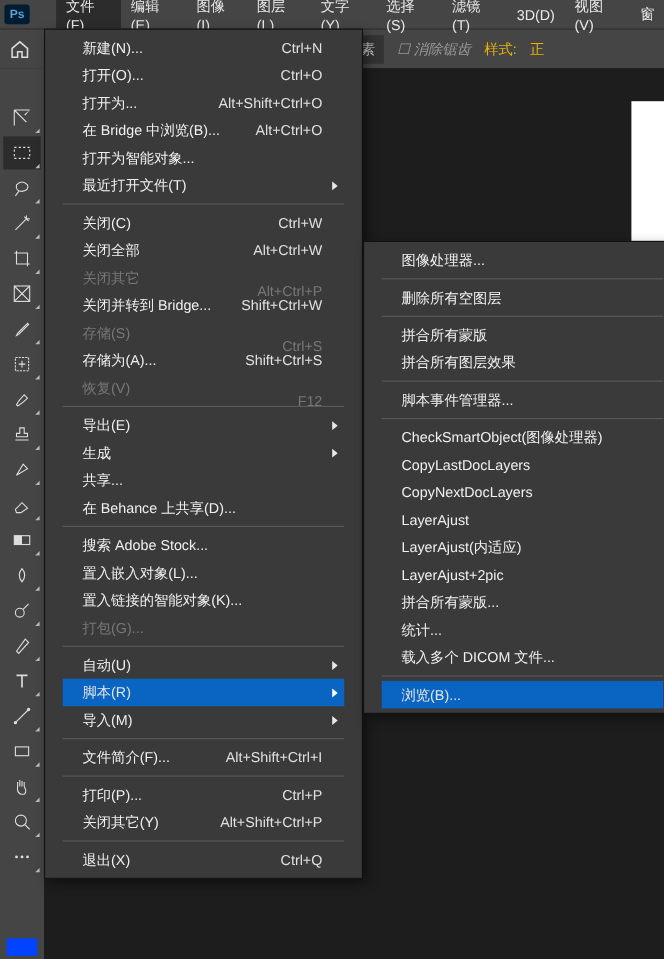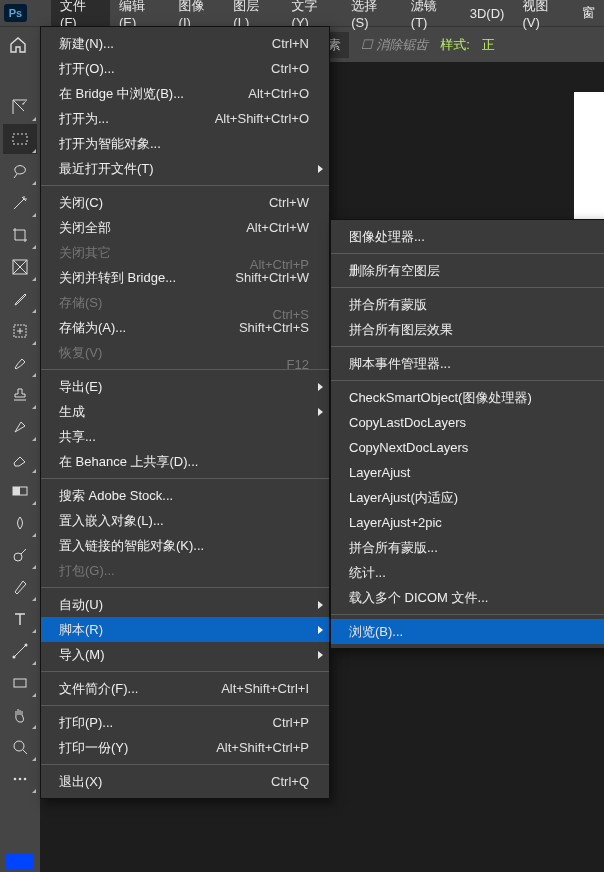--- a/index.html
+++ b/index.html
@@ -7,31 +7,31 @@
   
   .menubar { display:flex; align-items:center; height:26px; background:#454545; padding-left:4px; }
   .ps-logo { width:24px; height:18px; background:#001c33; color:#5fa3d4; display:flex; align-items:center; justify-content:center; font-weight:bold; font-size:11px; border-radius:3px; margin-right:24px; }
   .menu-item { padding:4px 9px; color:#e8e8e8; cursor:pointer; }
   .menu-item.active { background:#2c2c2c; }
   
   .optbar { display:flex; align-items:center; height:36px; background:#454545; padding-left:4px; gap:12px; border-top:1px solid #333;}
   .opt-icon { width:28px; height:28px; display:flex; align-items:center; justify-content:center; }
   .opt-field { background:#333; padding:4px 8px; color:#ccc; }
   .opt-check { color:#999;font-style:italic; }
-  .opt-label { color:#bef264; }
+  .opt-label { color:#eab308; }
   
   .toolstrip { position:absolute; left:0; top:62px; width:40px; background:#454545; display:flex; flex-direction:column; align-items:center; padding-top:30px; gap:2px; height:810px;}
   .tool { width:34px; height:30px; display:flex; align-items:center; justify-content:center; color:#ddd; cursor:pointer; position:relative;}
   .tool.active { background:#2c2c2c; }
   .tool-tri { position:absolute; right:1px; bottom:1px; width:0; height:0; border-style:solid; border-width:0 0 4px 4px; border-color:transparent transparent #bbb transparent;}
   
   .canvas { position:absolute; left:40px; top:62px; right:0; bottom:0; background:#1d1d1d; }
   .art { position:absolute; right:0; top:30px; width:30px; height:500px; background:#fff;}
   
-  .menu { position:absolute; background:#3a3a3a; border:1px solid #111; box-shadow:4px 4px 10px rgba(0,0,0,.5); min-width:290px; padding:4px 0;}
+  .menu { position:absolute; background:#3a3a3a; border:1px solid #111; box-shadow:4px 4px 10px rgba(0,0,0,.5); min-width:290px; padding:4px 16px;}
   .mi { display:flex; align-items:center; justify-content:space-between; padding:3px 20px 3px 18px; color:#f0f0f0; cursor:pointer; position:relative; height:25px;}
   .mi.disabled { color:#777; cursor:default;}
   .mi.hl { background:#0a64c2; color:#e5e5e5;}
   .mi .sc { color:#e0e0e0; margin-left:24px;}
   .mi.disabled .sc { color:#777;margin-top:24px;}
   .mi .arrow { position:absolute; right:6px; width:0; height:0; border-style:solid; border-width:4px 0 4px 5px; border-color:transparent transparent transparent #e8e8e8;}
   .mi.hl .arrow { border-color:transparent transparent transparent #fff;}
   .sep { height:1px; background:#5a5a5a; margin:4px 0;}
   #m-file { left:40px; top:26px; width:290px;}
   #m-scripts { left:330px; top:219px; width:248px;}
@@ -227,26 +227,26 @@
 <div class="menu" id="m-file">
     <div class="mi">
       <span>新建(N)...</span>
       <span class="sc">Ctrl+N</span>
     </div>
     <div class="mi">
       <span>打开(O)...</span>
       <span class="sc">Ctrl+O</span>
     </div>
     <div class="mi">
+      <span>打开为...</span>
+      <span class="sc">Alt+Shift+Ctrl+O</span>
+    </div>
+    <div class="mi">
       <span>在 Bridge 中浏览(B)...</span>
       <span class="sc">Alt+Ctrl+O</span>
-    </div>
-    <div class="mi">
-      <span>打开为...</span>
-      <span class="sc">Alt+Shift+Ctrl+O</span>
     </div>
     <div class="mi">
       <span>打开为智能对象...</span>
     </div>
     <div class="mi">
       <span>最近打开文件(T)</span>
       <span class="arrow"></span>
     </div>
     <div class="sep"></div>
     <div class="mi">
@@ -322,21 +322,21 @@
     <div class="mi">
       <span>文件简介(F)...</span>
       <span class="sc">Alt+Shift+Ctrl+I</span>
     </div>
     <div class="sep"></div>
     <div class="mi">
       <span>打印(P)...</span>
       <span class="sc">Ctrl+P</span>
     </div>
     <div class="mi">
-      <span>打印一份(Y)</span>
+      <span>关闭其它(Y)</span>
       <span class="sc">Alt+Shift+Ctrl+P</span>
     </div>
     <div class="sep"></div>
     <div class="mi">
       <span>退出(X)</span>
       <span class="sc">Ctrl+Q</span>
     </div>
   </div>
 
 <div class="menu" id="m-scripts">

